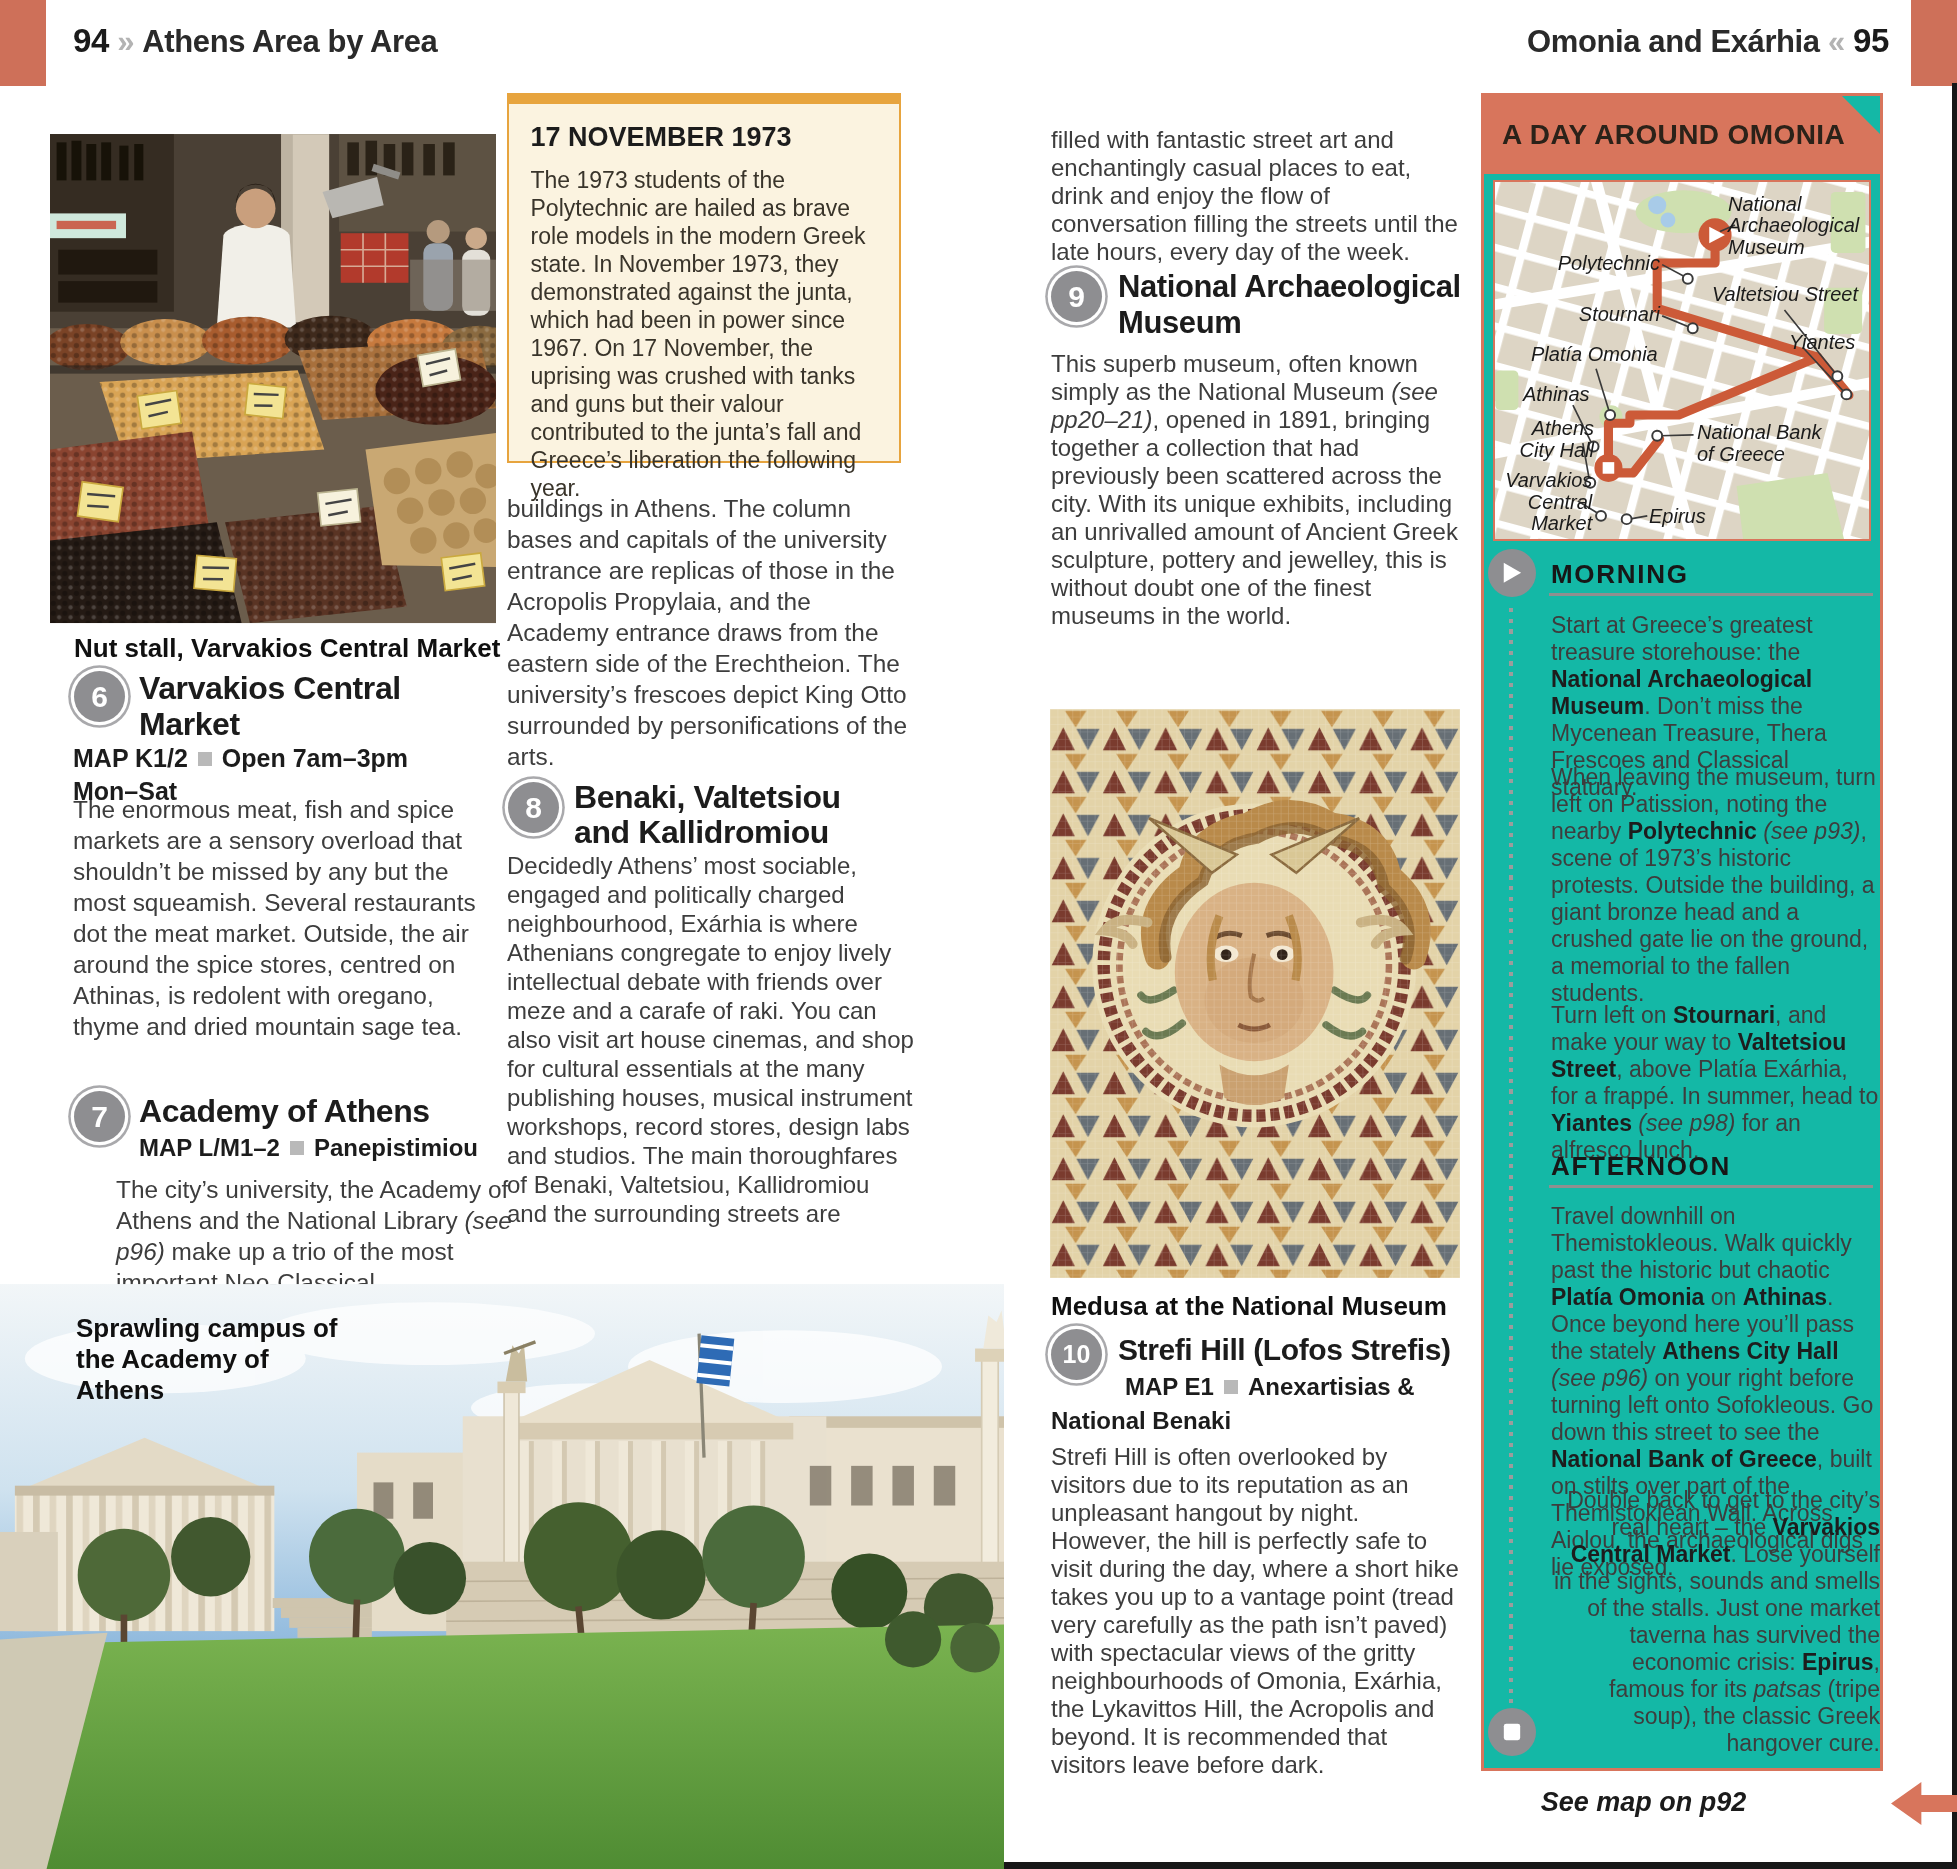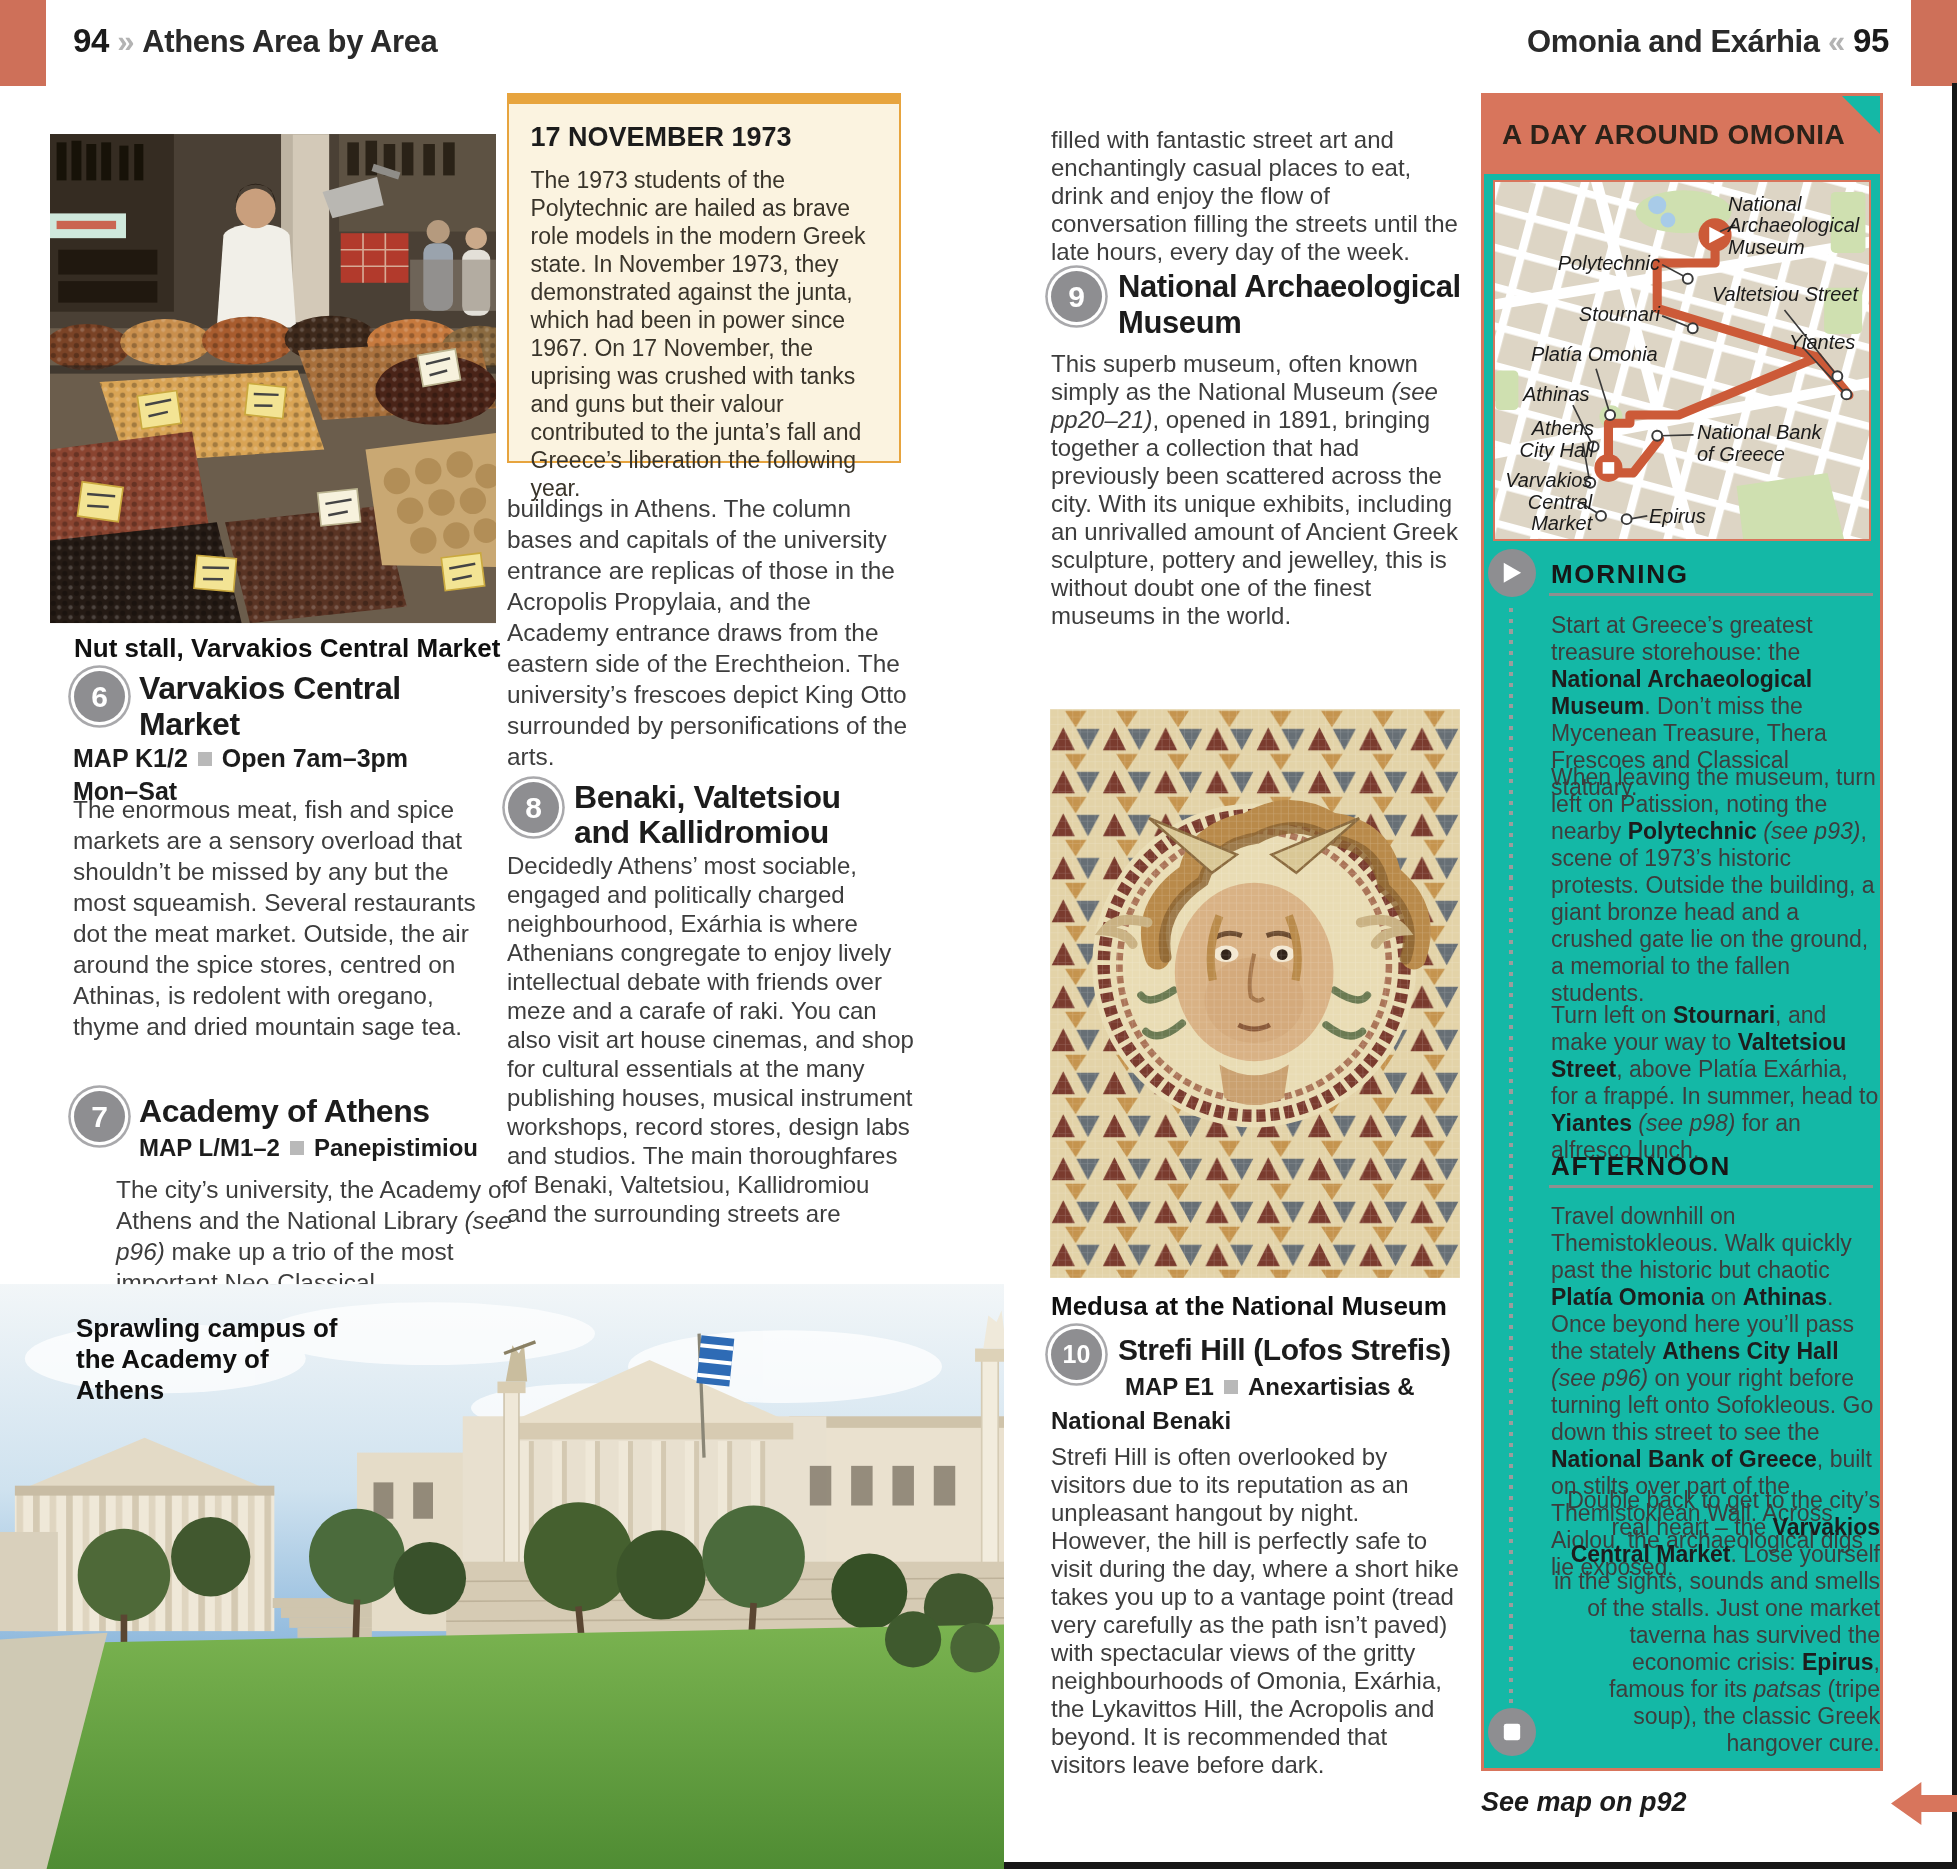--- a/index.html
+++ b/index.html
@@ -510,17 +510,17 @@
   <div class="abs sb-rule" style="left:1549px;top:1185px;width:324px;"></div>
   <div class="abs sb-p" style="left:1551px;top:1203px;width:329px;">Travel downhill on Themistokleous. Walk quickly past the historic but chaotic <b>Platía Omonia</b> on <b>Athinas</b>. Once beyond here you’ll pass the stately <b>Athens City Hall</b> <i>(see p96)</i> on your right before turning left onto Sofokleous. Go down this street to see the <b>National Bank of Greece</b>, built on stilts over part of the Themistoklean Wall. Across Aiolou, the archaeological digs lie exposed.</div>
   <div class="abs sb-p" style="left:1551px;top:1343px;width:329px;padding-top:144px;text-align:right;">Double back to get to the city’s real heart – the <b>Varvakios Central Market</b>. Lose yourself in the sights, sounds and smells of the stalls. Just one market taverna has survived the economic crisis: <b>Epirus</b>, famous for its <i>patsas</i> (tripe soup), the classic Greek hangover cure.</div>
 
   <div class="abs gicon" style="left:1488px;top:1708px;">
     <svg width="18" height="18" viewBox="0 0 22 22">
         <rect x="1" y="1" width="20" height="20" rx="3" fill="#fff"></rect>
       </svg>
   </div>
 
-  <div class="abs footer-note" style="left:1481px;top:1787px;width:397px;text-align:left;">See map on p92</div>
+  <div class="abs footer-note" style="left:1445px;top:1787px;width:397px;text-align:center;">See map on p92</div>
   <div class="abs arrow-left" style="left:1891px;top:1782px;width:66px;height:43px;"></div>
 
 </div>
 
 
 </body></html>

